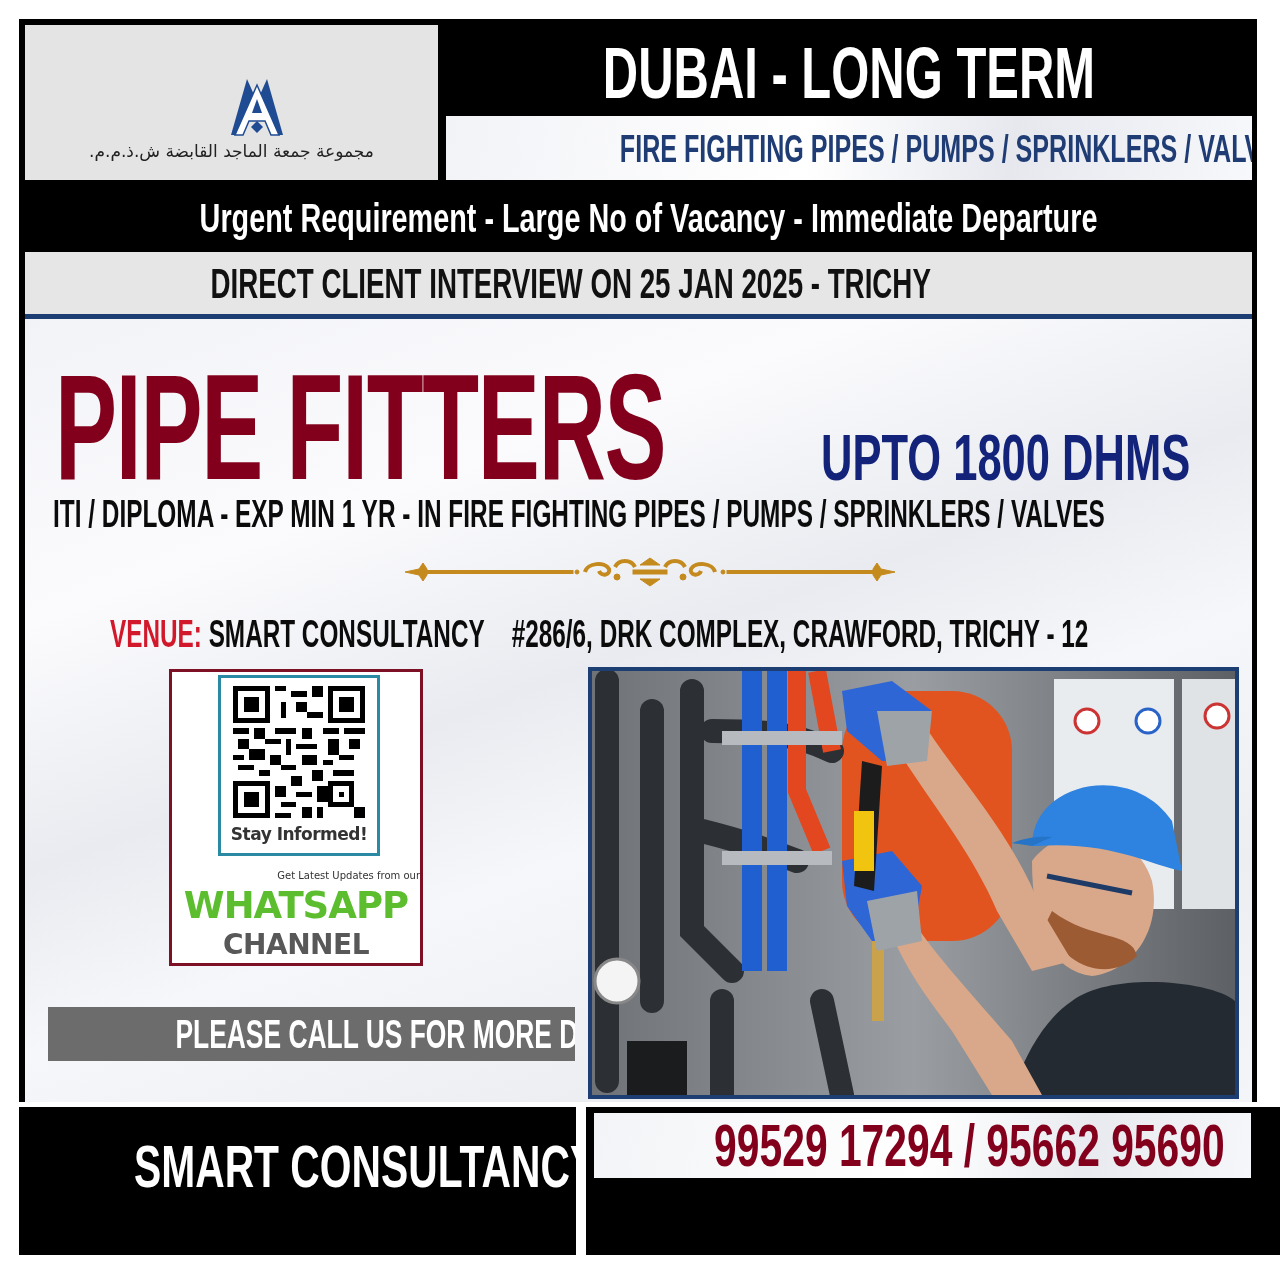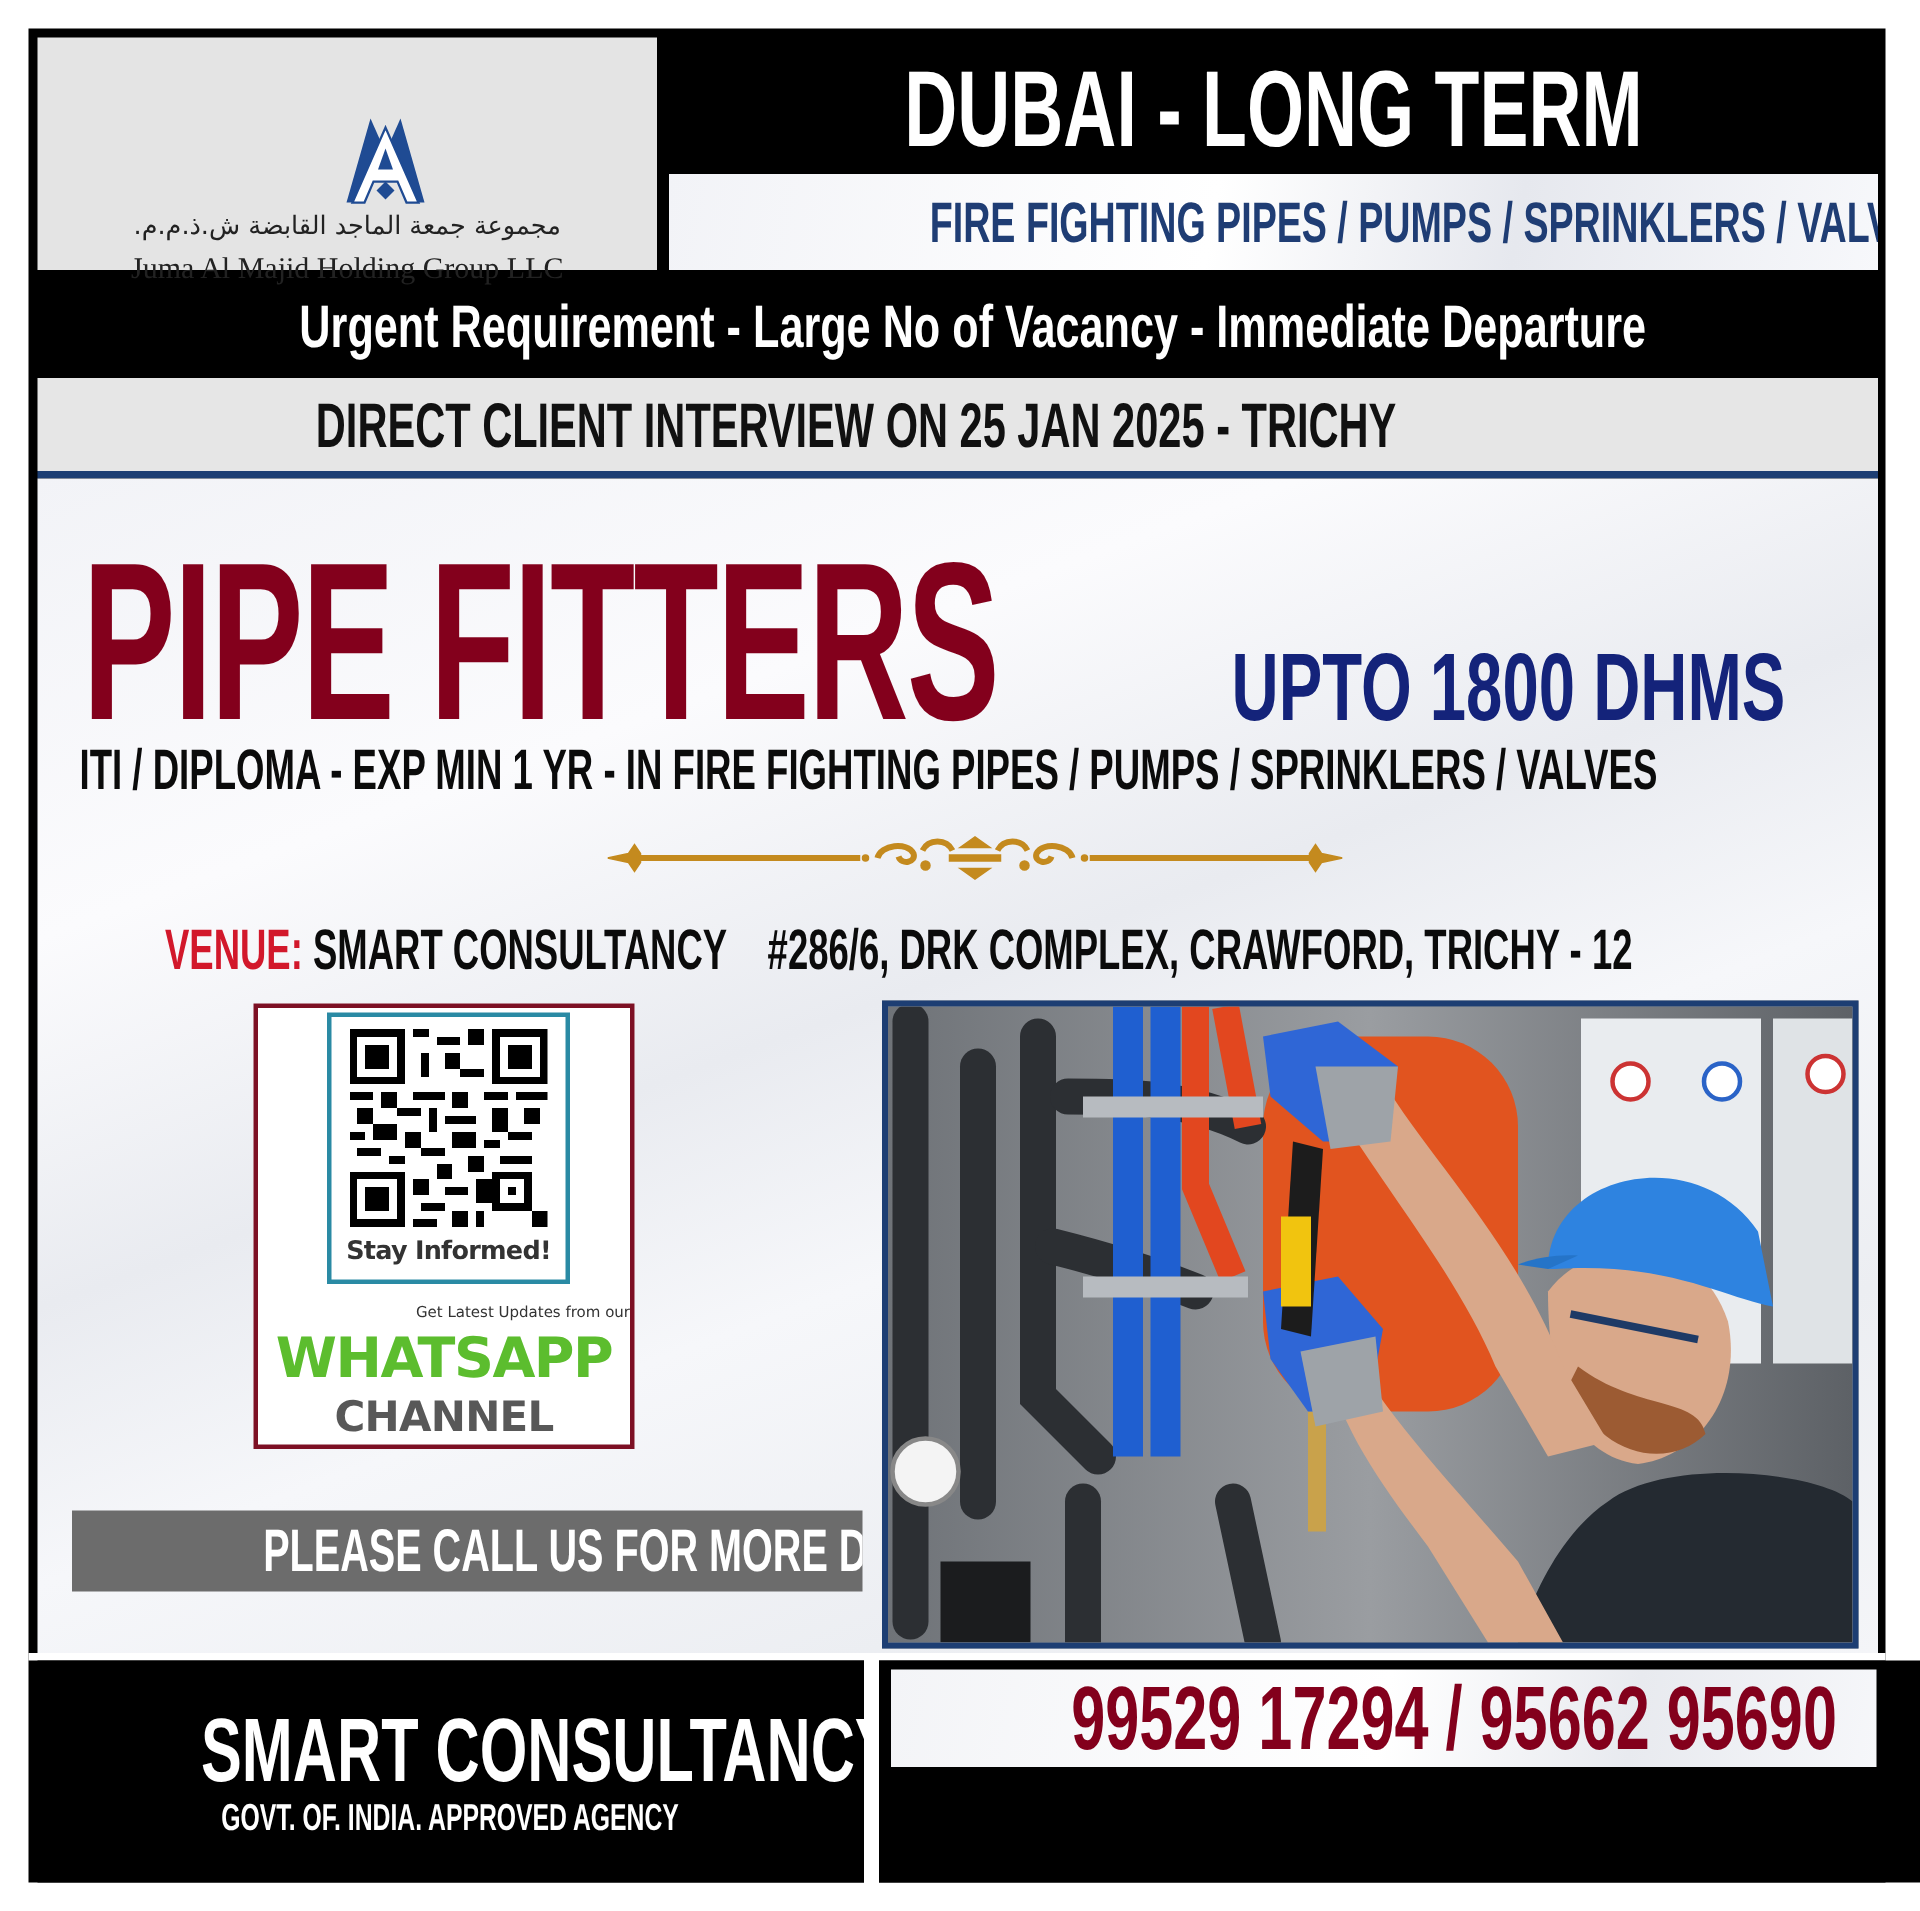--- a/index.html
+++ b/index.html
@@ -84,21 +84,20 @@
 
 <div class="logo-box">
   <svg class="logo-mark" viewBox="0 0 72 62">
     <polygon points="10,60 26,4 34,22 22,60" fill="#1f4b93"></polygon>
     <polygon points="62,60 46,4 38,22 50,60" fill="#1f4b93"></polygon>
     <polygon points="14,60 36,10 58,60 50,60 44,46 28,46 22,60" fill="#ffffff" stroke="#1f4b93" stroke-width="1.5"></polygon>
     <polygon points="31,38 36,24 41,38" fill="#1f4b93"></polygon>
     <polygon points="30,52 36,46 42,52 36,58" fill="#1f4b93"></polygon>
   </svg>
   <div class="logo-arabic">مجموعة جمعة الماجد القابضة ش.ذ.م.م.</div>
-  <div class="logo-en">Juma Al Majid Holding Group LLC</div>
 </div>
 
 <div class="title-main">
   <span class="cond">DUBAI - LONG TERM</span>
 </div>
 <div class="subtitle-box">
   <span class="cond">FIRE FIGHTING PIPES / PUMPS / SPRINKLERS / VALVES</span>
 </div>
 
 <div class="urgent">
@@ -281,22 +280,19 @@
   </div>
 </div>
 
 <div class="gap-top"></div>
 <div class="gap"></div>
 
 <div class="foot-left">
   <div class="foot-brand">
     <span class="cond">SMART CONSULTANCY</span>
   </div>
-  <div class="foot-tag">
-    <span class="cond">GOVT. OF. INDIA. APPROVED AGENCY</span>
-  </div>
 </div>
 
 <div class="foot-right">
   <div class="phone-box">
     <span class="cond">99529 17294 / 95662 95690</span>
   </div>
 </div>
 
 </body></html>

